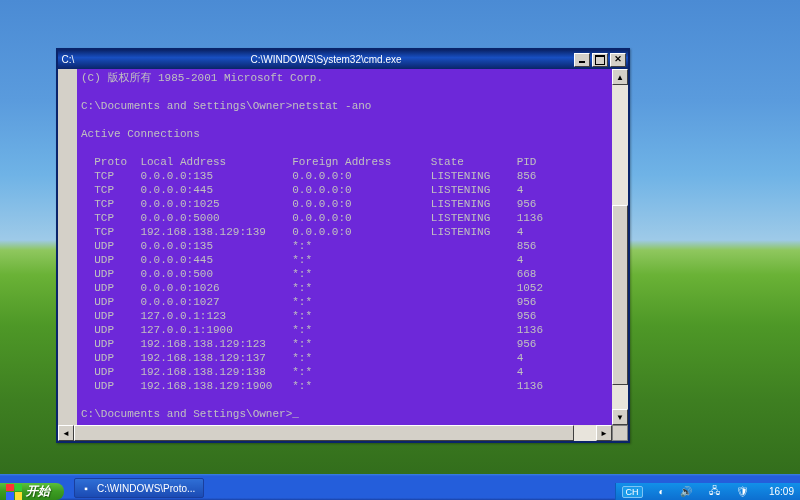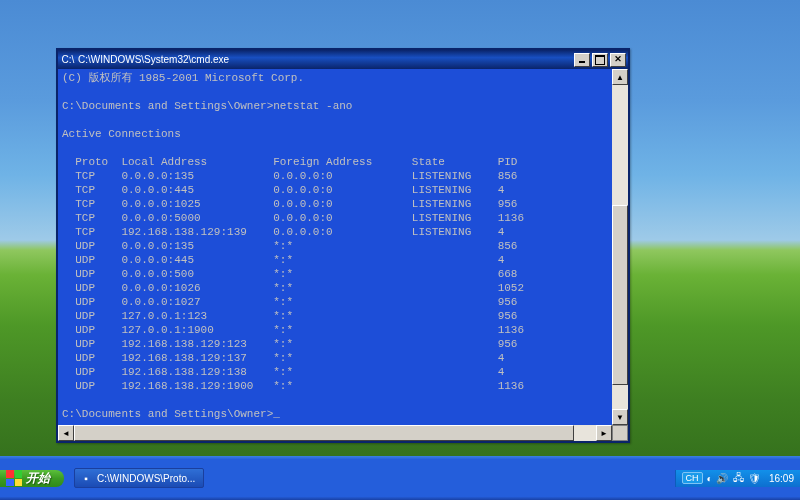--- a/index.html
+++ b/index.html
@@ -37,48 +37,49 @@
     color: #fff;
     font-size: 10px;
     line-height: 19px;
   }
   .titlebar .icon {
     width: 12px; height: 12px;
     margin-right: 4px;
     display:flex;align-items:center;justify-content:center;
     font-size:10px;
   }
-  .titlebar .title { flex: 1; white-space: nowrap; overflow: hidden; }
+  .titlebar .title { flex: 1; white-space: nowrap; overflow: hidden; text-align: center; }
   .winbtns { display: flex; gap: 2px; }
   .winbtn {
     width: 16px; height: 14px;
     background: #d4d0c8;
     border: 1px solid #fff;
     border-right-color:#404040;
     border-bottom-color:#404040;
     font-size: 9px;
     display:flex;align-items:center;justify-content:center;
     color:#000;
     cursor: default;
   }
   .winbtn.min::after { content:""; display:block; width:6px; height:2px; background:#000; margin-top:5px;}
   .winbtn.max::after { content:""; display:block; width:8px; height:7px; border:1px solid #000; border-top-width:2px; }
   .winbtn.close::after { content:"✕"; font-size:9px; font-weight:bold; }
 
   .client {
     flex:1;
-    background:#1d4ed8;
+    background:#6d28d9;
     color:#c0c0c0;
     font-family: "Courier New", monospace;
     font-size: 11px;
     line-height: 14px;
     padding: 2px 4px 2px 4px;
     position: relative;
     white-space: pre;
     overflow: hidden;
+    margin-left: 19px;
   }
   .scrollbar-v {
     position: absolute; right: 0; top: 19px; bottom: 16px; width: 16px;
     background:#d4d0c8;
     display:flex;flex-direction:column;
   }
   .scrollbar-h {
     position: absolute; left: 0; right: 16px; bottom: 0; height: 16px;
     background:#d4d0c8;
     display:flex;flex-direction:row;
@@ -89,23 +90,23 @@
     border:1px solid #fff; border-right-color:#404040;border-bottom-color:#404040;
     font-size:8px;display:flex;align-items:center;justify-content:center;color:#000;
   }
   .sb-track { flex:1; background:#e8e4dc; }
   .sb-thumb-v { background:#d4d0c8; border:1px solid #fff; border-right-color:#404040;border-bottom-color:#404040; width:16px; height:180px; margin-top:120px;}
   .sb-thumb-h { background:#d4d0c8; border:1px solid #fff; border-right-color:#404040;border-bottom-color:#404040; height:16px; width:500px; }
   .sb-corner { position:absolute; right:0; bottom:0; width:16px; height:16px; border:1px solid #808080;}
 
   
   .taskbar {
-    position:absolute; left:0; right:0; bottom:0; height:44px;
+    position:absolute; left:0; right:0; bottom:0; height:26px;
     background: linear-gradient(to bottom,#3a81e0 0%, #245edb 8%, #245edb 92%, #1941a5 100%);
-    display:flex; align-items:center;
+    display:flex; align-items:flex-end;
   }
   .start-btn {
     display:flex;align-items:center;
     background: linear-gradient(to bottom,#5bbf3a 0%, #3c9c22 50%, #2f8a1a 100%);
     color:#fff;font-weight:bold;font-size:12px;
     padding:0 14px 0 6px;
     border-radius:0 8px 8px 0;
     font-style: italic;
     text-shadow:1px 1px 1px rgba(0,0,0,0.4);
   }
@@ -125,21 +126,21 @@
     border-radius:2px;
     color:#fff;font-size:10px;
     padding:1px 8px 1px 4px; margin:2px 2px; height:20px;
     max-width:160px; overflow:hidden; white-space:nowrap;
   }
   .task-item .ticon{ width:14px;height:14px;margin-right:4px;font-size:10px;display:flex;align-items:center;justify-content:center;}
   .tray {
     margin-left:auto;
     background: linear-gradient(to bottom,#1290e9,#0d6fd0);
     display:flex;align-items:center;
-    padding:0 6px;gap:4px;color:#fff;font-size:10px;
+    padding:0 6px;gap:16px;color:#fff;font-size:10px;
     border-left:1px solid #0d5dbb;
   }
   .tray .clock{margin-left:4px;}
   .tray .lang{background:#1b9bea;padding:0 3px;border:1px solid #7ec4f5;border-radius:2px;font-size:9px;}
   .tray-icon{font-size:10px;}
 </style>
 </head>
 <body>
 
 <div class="desktop">

